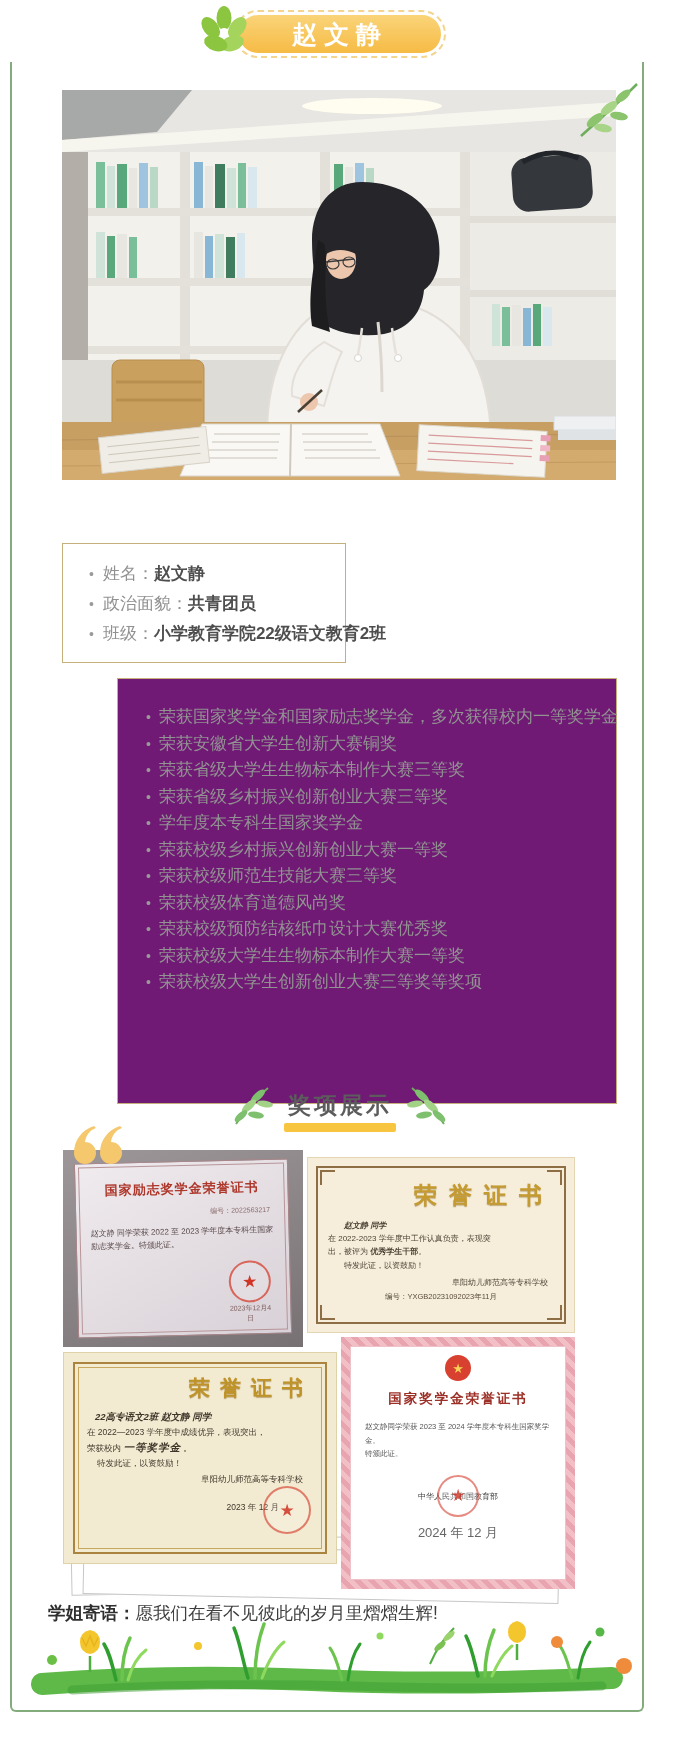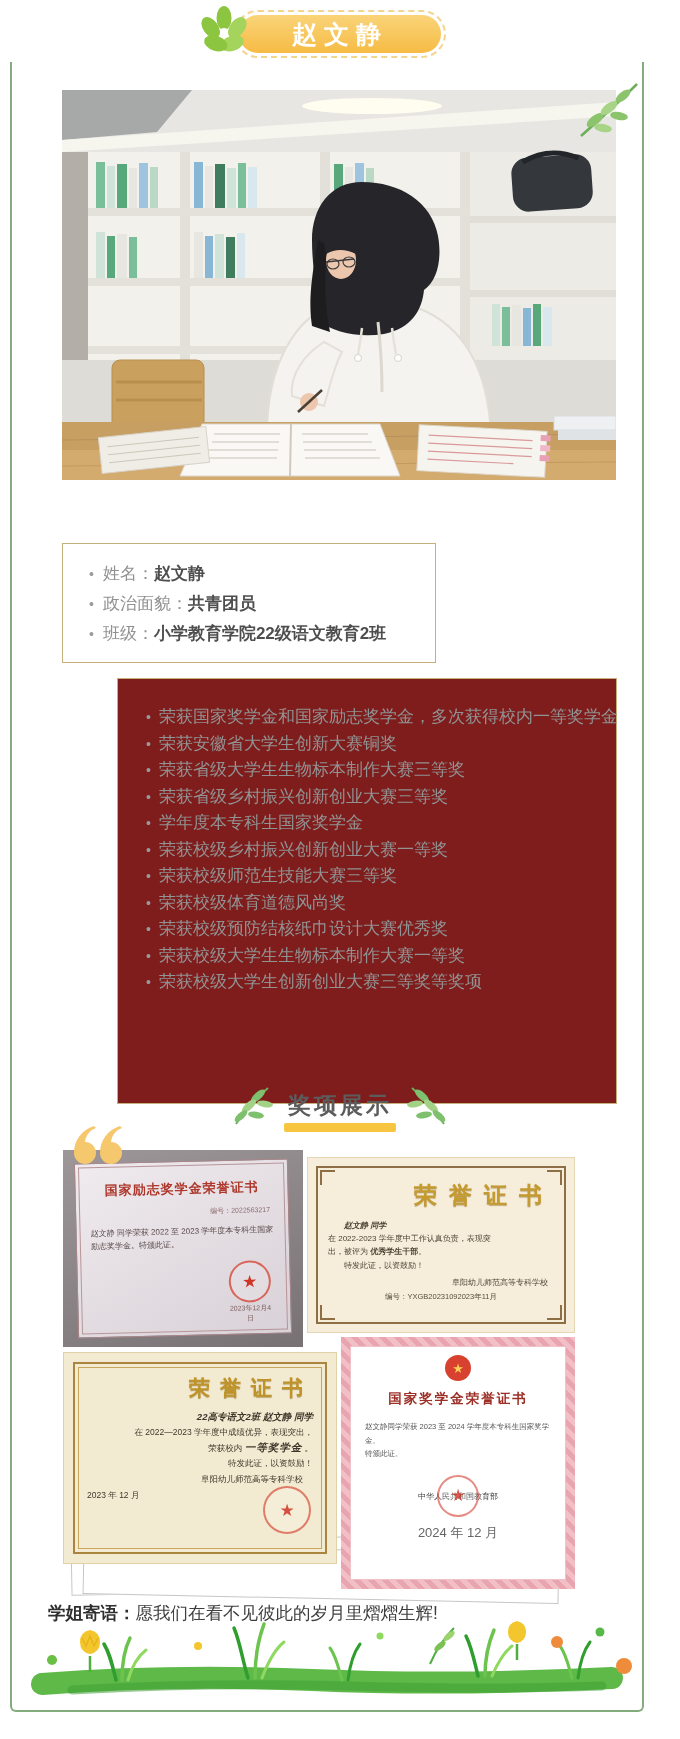--- a/index.html
+++ b/index.html
@@ -12,28 +12,28 @@
   .badge-wrap{position:absolute;top:10px;left:50%;transform:translateX(-50%);}
   .badge-dash{border:2px dashed #f4d58f;border-radius:28px;padding:3px;}
   .badge-pill{min-width:150px;height:38px;line-height:38px;padding:0 26px;border-radius:22px;
               background:linear-gradient(180deg,#fad479 0%,#f6bb45 100%);
               color:#ffffff;font-size:25px;font-weight:bold;letter-spacing:7px;text-align:center;}
   .badge-flower{position:absolute;left:-36px;top:-4px;width:52px;height:52px;}
   
   .photo{position:absolute;left:62px;top:90px;width:554px;height:390px;overflow:hidden;background:#dedcd6;}
   .sprig-tr{position:absolute;left:573px;top:76px;width:72px;height:64px;}
   
-  .info-box{position:absolute;left:62px;top:543px;width:374px;height:120px;box-sizing:border-box;
+  .info-box{position:absolute;left:62px;top:543px;width:284px;height:120px;box-sizing:border-box;
             border:1px solid #c5b07c;background:#ffffff;padding:15px 0 8px 26px;}
   .info-row{font-size:17px;line-height:30px;color:#919191;white-space:nowrap;}
   .info-row .dot{color:#9a9a9a;margin-right:9px;font-size:14px;}
   .info-row .val{font-weight:bold;color:#4e4e4e;}
   
   .awards-box{position:absolute;left:117px;top:678px;width:500px;height:426px;box-sizing:border-box;
-              border:1px solid #c5b07c;background:#7f1d1d;padding:25px 12px 8px 28px;}
+              border:1px solid #c5b07c;background:#701a75;padding:25px 12px 8px 28px;}
   .award{font-size:17px;line-height:26.5px;color:#929292;white-space:nowrap;}
   .award .dot{color:#9a9a9a;margin-right:8px;font-size:14px;}
   
   .section-header{position:absolute;top:1082px;left:0;width:680px;display:flex;
                   justify-content:center;align-items:center;gap:12px;}
   .section-title{position:relative;font-size:23px;font-weight:bold;color:#5c5c5c;letter-spacing:3px;padding:0 2px;}
   .section-title .bar{position:absolute;left:-2px;right:-2px;bottom:-11px;height:9px;
                       background:#f7c53f;border-radius:2px;}
   .leaf-svg{width:52px;height:46px;}
   
@@ -73,27 +73,27 @@
   .cert-tr .t1{margin:8px 0 0 16px;}
   .cert-tr .t1 b{font-style:italic;}
   .cert-tr .t4{margin-left:16px;}
   .cert-tr .school{text-align:right;margin:5px 6px 0 0;font-size:8px;color:#4f4337;}
   .cert-tr .brow{display:flex;justify-content:center;font-size:7.5px;color:#5a4c3c;margin:4px 2px 0;}
   
   .cert-bl{left:0;top:207px;width:274px;height:212px;background:#f3ebd1;border:1px solid #e0d2a8;padding:9px;}
   .frame-gold{border:2px solid #ab8440;outline:1px solid #c8a75f;outline-offset:-6px;height:100%;
               box-sizing:border-box;position:relative;padding:6px 12px;}
   .cert-bl .gold-title{font-size:21px;letter-spacing:10px;padding-left:10px;margin-top:4px;color:#bf9327;}
-  .cert-bl .txt{font-size:8.5px;color:#40372c;line-height:1.65;text-align:right;}
+  .cert-bl .txt{font-size:8.5px;color:#40372c;line-height:1.65;}
   .cert-bl .t1{margin:7px 0 0 8px;}
   .cert-bl .t1 b{font-style:italic;font-size:9.5px;}
   .cert-bl .t3 b{font-style:italic;font-size:10.5px;letter-spacing:1px;}
   .cert-bl .t4{margin-left:10px;}
   .cert-bl .school{text-align:right;margin:4px 10px 0 0;font-size:8.5px;color:#40372c;}
-  .cert-bl .date{margin:4px 34px 0 0;font-size:8.5px;color:#40372c;}
+  .cert-bl .date{text-align:right;margin:16px 34px 0 0;font-size:8.5px;color:#40372c;}
   .cert-bl .seal{position:absolute;right:14px;bottom:18px;opacity:.85;}
   
   .cert-br{left:278px;top:192px;width:234px;height:252px;
            background:repeating-linear-gradient(45deg,#f2bfc6 0 5px,#e9a5af 5px 10px);padding:9px;}
   .cert-br .inner{background:#ffffff;height:100%;box-sizing:border-box;border:1px solid #eec2c8;
                   position:relative;padding:4px 10px;text-align:center;}
   .emblem{width:26px;height:26px;border-radius:50%;background:#d8402f;margin:4px auto 0;
           display:flex;align-items:center;justify-content:center;color:#f5d155;font-size:13px;}
   .cert-br h3{margin:9px 0 0;font-size:13.5px;font-weight:bold;color:#9c2f26;letter-spacing:2px;
               font-family:"Liberation Serif",serif;}

